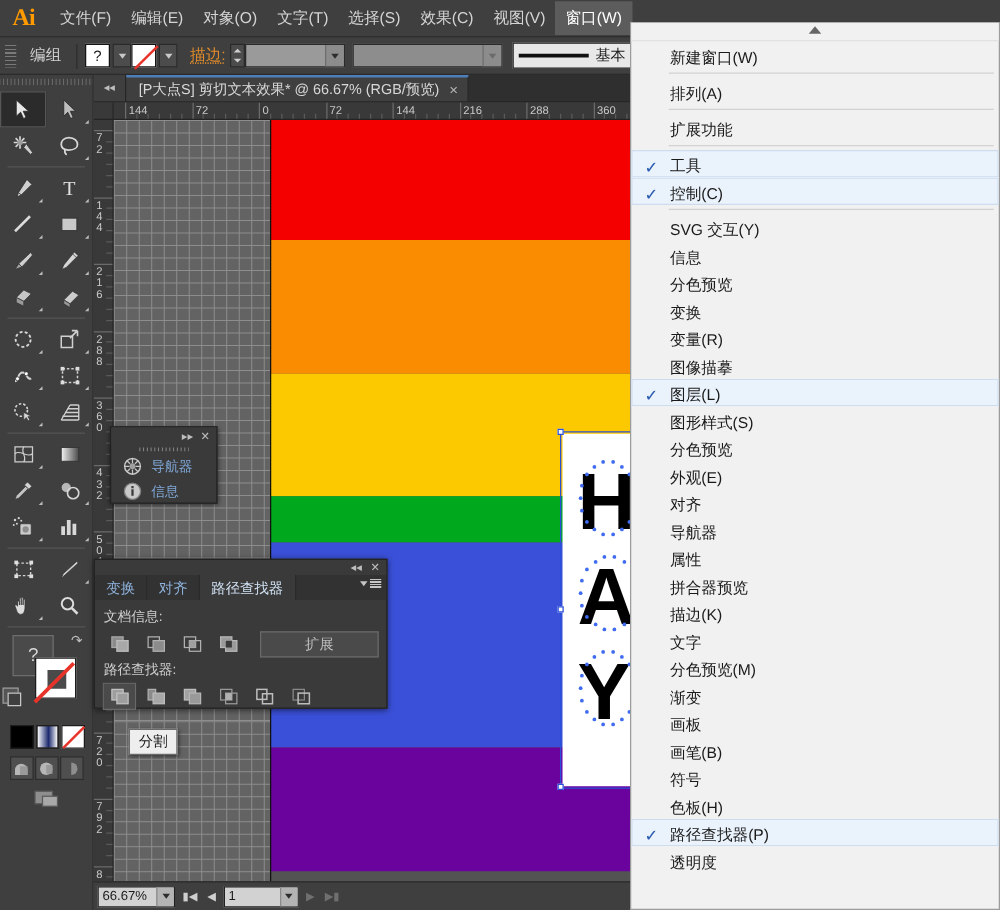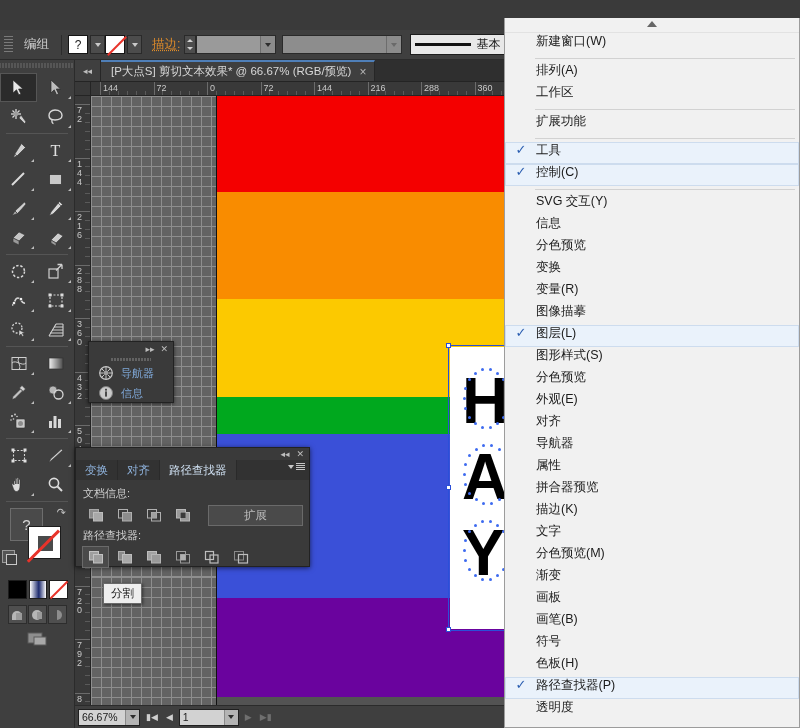--- a/index.html
+++ b/index.html
@@ -354,35 +354,46 @@
   }
   .wm-scrollup {
     height: 15px; display: flex; align-items: flex-start; justify-content: center;
     background: #f1f1f1; border-bottom: 1px solid #e2e2e2;
   }
   .wm-scrollup::after {
     content: ""; border-left: 5px solid transparent; border-right: 5px solid transparent;
     border-bottom: 6px solid #666; margin-top: 3px;
   }
   .wm-item {
-    display: flex; align-items: flex-start; height: 22px; font-size: 12.5px; color: #1a1a1a;
+    display: flex; align-items: flex-end; height: 22px; font-size: 12.5px; color: #1a1a1a;
     padding-left: 4px;
   }
   .wm-check {
     width: 24px; text-align: center; color: #2a5db0; font-size: 13px; font-weight: bold;
   }
   .wm-item.checked { background: #eaf2fb; box-shadow: inset 0 0 0 1px #cddcee; }
   .wm-sep { height: 1px; background: #d2d2d2; margin: 3px 4px 3px 30px; }
   .wm-label { padding-left: 3px; white-space: nowrap; }
 </style>
 </head>
 <body>
 
 <div id="app">
 
+  <div class="menubar">
+    <div class="ai-logo">Ai</div>
+    <div class="menu-item">文件(F)</div>
+    <div class="menu-item">编辑(E)</div>
+    <div class="menu-item">对象(O)</div>
+    <div class="menu-item">文字(T)</div>
+    <div class="menu-item">选择(S)</div>
+    <div class="menu-item">效果(C)</div>
+    <div class="menu-item">视图(V)</div>
+    <div class="menu-item active">窗口(W)</div>
+  </div>
 
   <div class="controlbar">
     <div class="grip"></div>
     <div class="cb-label">编组</div>
     <div class="cb-sep"></div>
     <div class="swatch-box">?</div>
     <div class="mini-arrow"></div>
     <div class="swatch-box swatch-none"></div>
     <div class="mini-arrow"></div>
     <div class="stroke-label">描边:</div>
@@ -1127,24 +1138,20 @@
     <div id="wmList">
         <div class="wm-item">
           <span class="wm-check"></span>
           <span class="wm-label">新建窗口(W)</span>
         </div>
         <div class="wm-sep"></div>
         <div class="wm-item">
           <span class="wm-check"></span>
           <span class="wm-label">排列(A)</span>
         </div>
-        <div class="wm-item">
-          <span class="wm-check"></span>
-          <span class="wm-label">工作区</span>
-        </div>
         <div class="wm-sep"></div>
         <div class="wm-item">
           <span class="wm-check"></span>
           <span class="wm-label">扩展功能</span>
         </div>
         <div class="wm-sep"></div>
         <div class="wm-item checked">
           <span class="wm-check">✓</span>
           <span class="wm-label">工具</span>
         </div>

